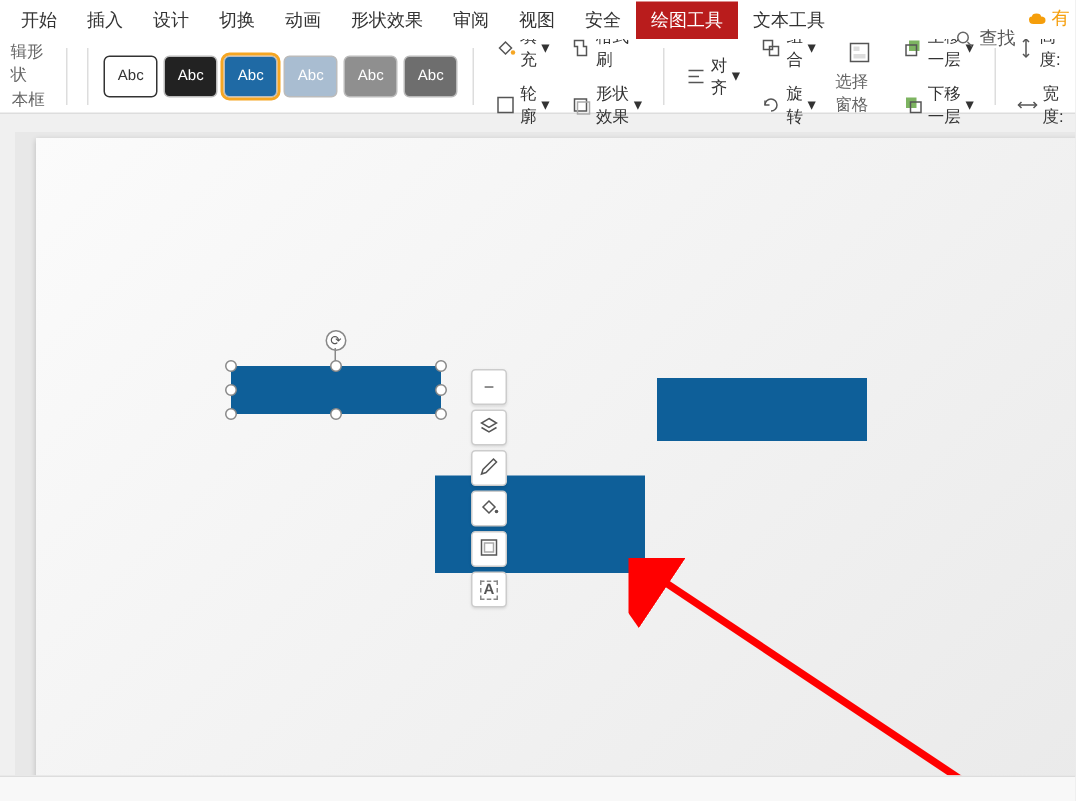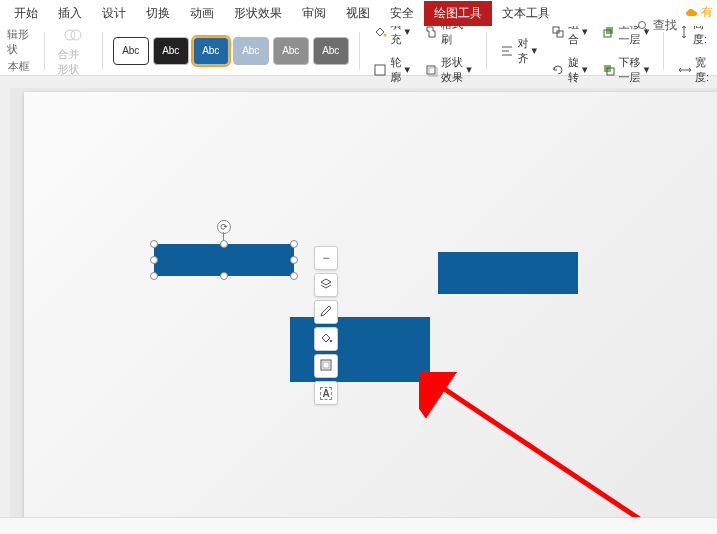--- a/index.html
+++ b/index.html
@@ -72,29 +72,20 @@
     <span>有</span>
   </div>
 </div>
 
 <div class="toolbar">
   <div class="tb-group">
     <span class="tb-label">辑形状</span>
     <span class="tb-label">本框</span>
   </div>
   <div class="sep"></div>
-  <div class="tb-group">
-    <span class="tb-icon">
-      <svg width="18" height="18" viewBox="0 0 18 18">
-          <circle cx="6" cy="9" r="5" fill="none" stroke="#ccc"></circle>
-          <circle cx="12" cy="9" r="5" fill="none" stroke="#ccc"></circle>
-        </svg>
-    </span>
-    <span class="tb-label" style="color:#bbb">合并形状</span>
-  </div>
   <div class="sep"></div>
   <div class="styles-row">
     <div class="style-box" style="background:#fff;color:#333;border-color:#333">Abc</div>
     <div class="style-box" style="background:#222;color:#fff">Abc</div>
     <div class="style-box" style="background:#1f6aa5;color:#fff;outline:2px solid #f5a623">Abc</div>
     <div class="style-box" style="background:#a9bdd1;color:#fff">Abc</div>
     <div class="style-box" style="background:#8f8f8f;color:#fff">Abc</div>
     <div class="style-box" style="background:#6e6e6e;color:#fff">Abc</div>
   </div>
   <div class="sep"></div>
@@ -167,20 +158,30 @@
     <div class="ribbon-btn">
       <span class="mini-icon">
         <svg width="14" height="14" viewBox="0 0 14 14">
             <path d="M3 7 A4 4 0 1 1 7 11" fill="none" stroke="#555"></path>
             <path d="M3 4 L3 7 L6 7" fill="none" stroke="#555"></path>
           </svg>
       </span>
       <span>旋转</span>
       <span>▾</span>
     </div>
+  </div>
+  <div class="tb-group">
+    <span class="tb-icon">
+      <svg width="18" height="18" viewBox="0 0 18 18">
+          <rect x="3" y="3" width="12" height="12" fill="none" stroke="#555"></rect>
+          <rect x="5" y="5" width="4" height="3" fill="#ddd"></rect>
+          <rect x="5" y="10" width="8" height="3" fill="#ddd"></rect>
+        </svg>
+    </span>
+    <span class="tb-label">选择窗格</span>
   </div>
   <div class="ribbon-col">
     <div class="ribbon-btn">
       <span class="mini-icon">
         <svg width="14" height="14" viewBox="0 0 14 14">
             <rect x="4" y="2" width="7" height="7" fill="#7db461"></rect>
             <rect x="2" y="5" width="7" height="7" fill="none" stroke="#555"></rect>
           </svg>
       </span>
       <span>上移一层</span>

